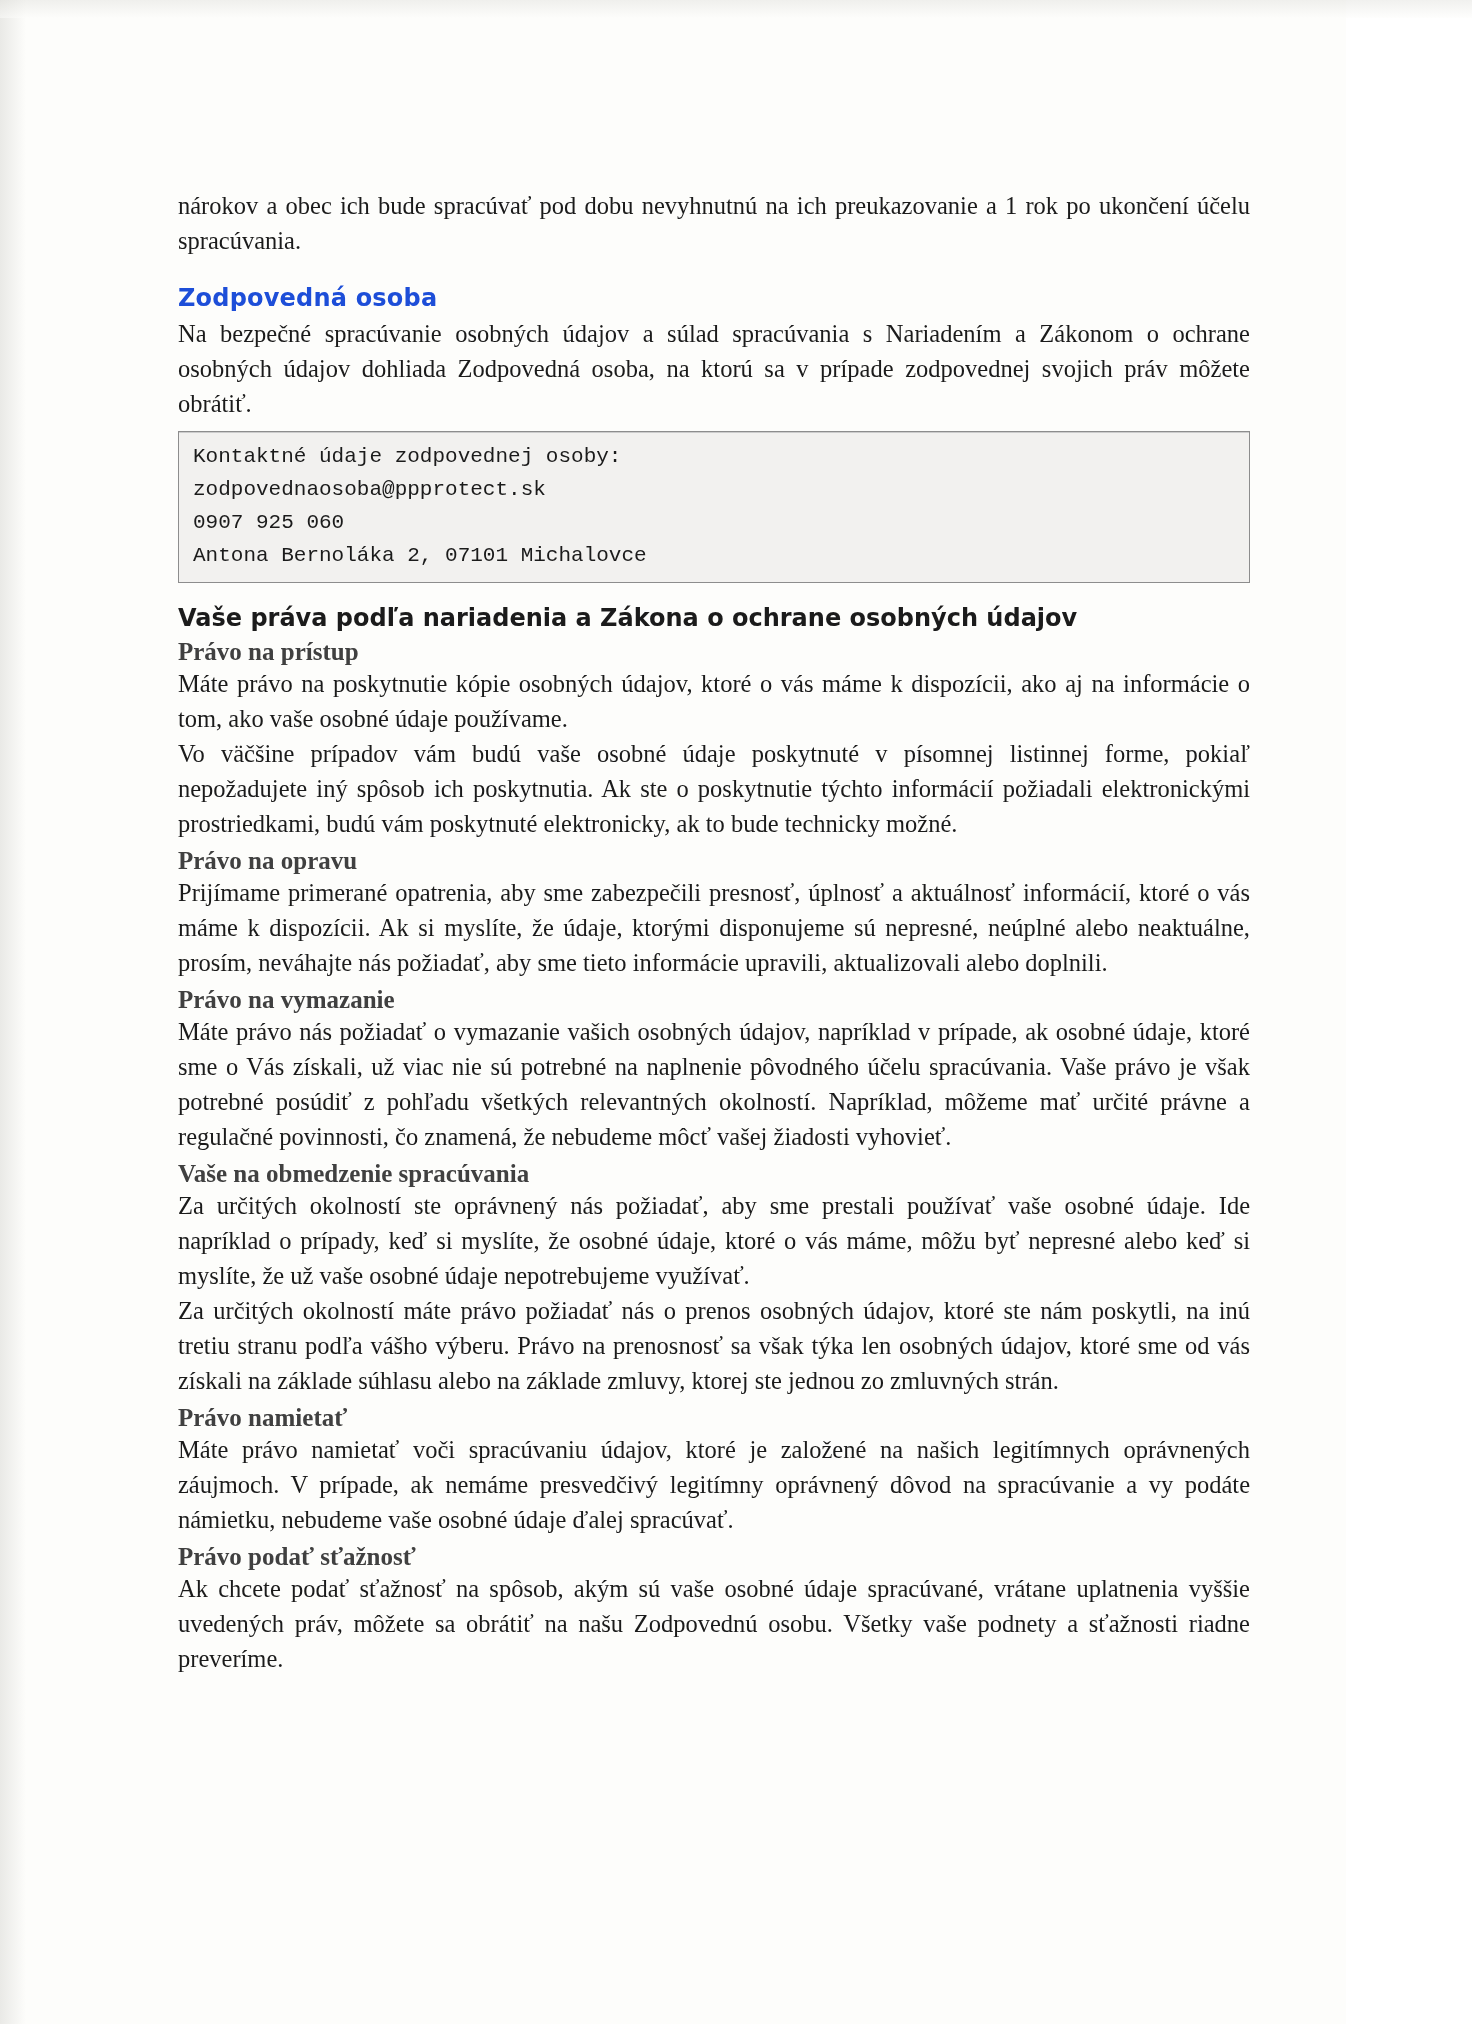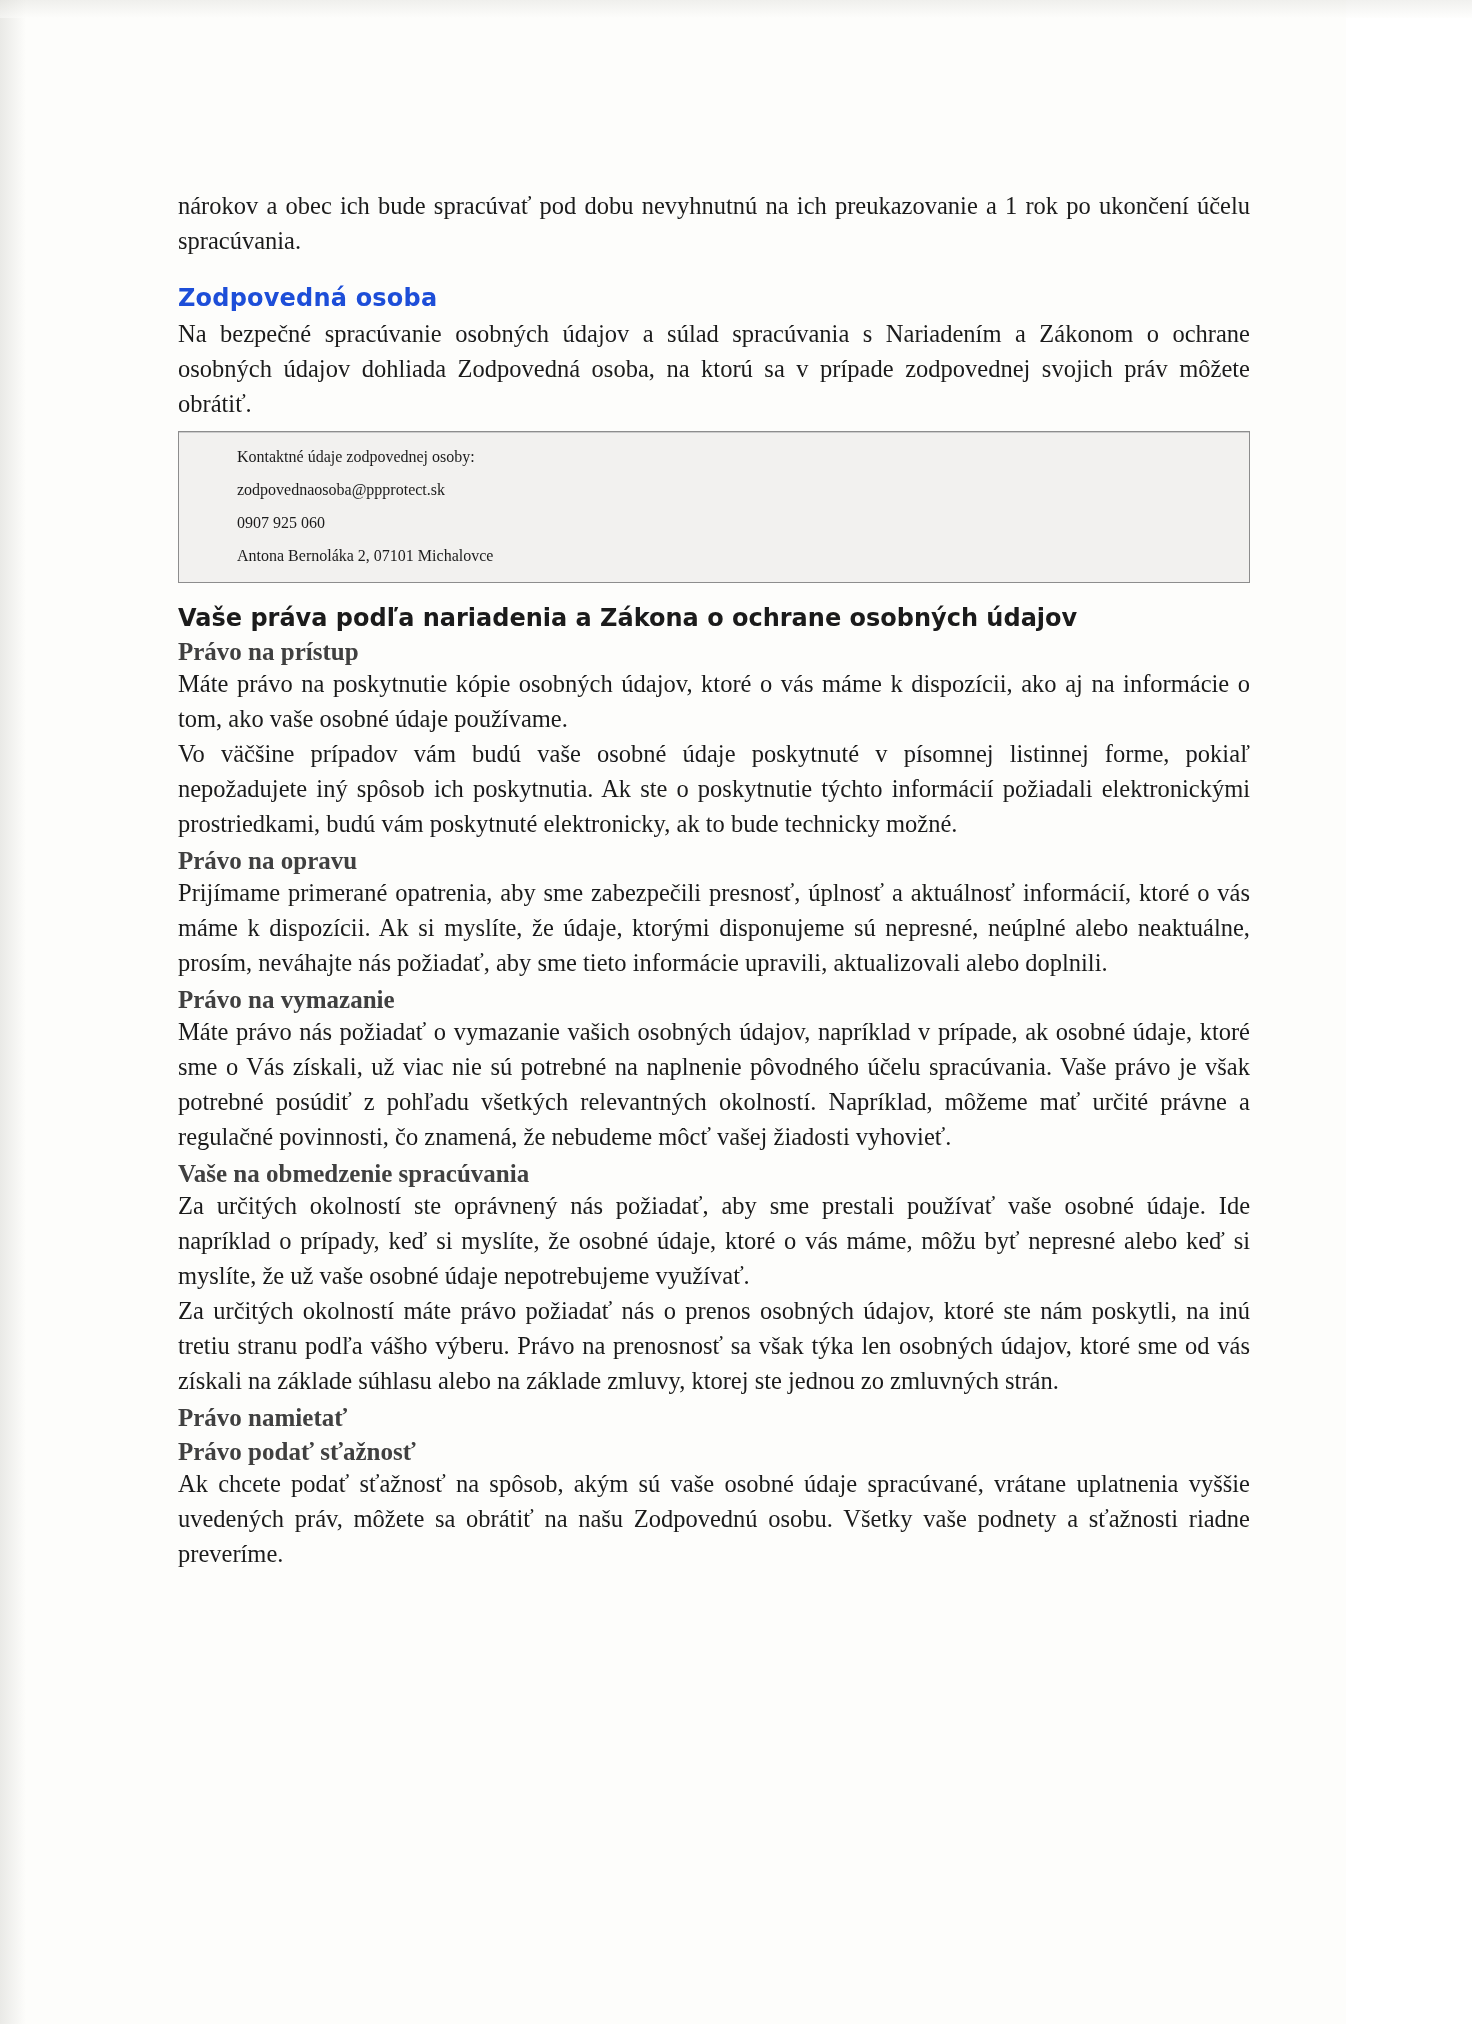--- a/index.html
+++ b/index.html
@@ -52,25 +52,24 @@
     color: #404040;
   }
   .contact-box {
     border: 1px solid #8d8d8d;
     background: #f2f1ef;
     margin: 10px 0 8px 0;
     padding: 8px 14px 10px 14px;
     box-shadow: 0 1px 0 #cccccc inset;
   }
   .contact-box .line {
-    font-family: Liberation Serif, serif;
-    font-size: 16px;
+    font-family: Liberation Mono, monospace;
+    font-size: 21px;
     line-height: 33px;
     color: #1b1b1b;
-    margin-left: 44px;
   }
   .rights-title {
     font-family: "DejaVu Sans", sans-serif;
     font-size: 24px;
     font-weight: bold;
     margin: 21px 0 2px 0;
   }
   .edge-left {
     position: absolute;
     left: 0; top: 0;
@@ -118,18 +117,19 @@
 
     <h3 class="serif-head">Právo na vymazanie</h3>
     <p class="body">Máte právo nás požiadať o vymazanie vašich osobných údajov, napríklad v prípade, ak osobné údaje, ktoré sme o Vás získali, už viac nie sú potrebné na naplnenie pôvodného účelu spracúvania. Vaše právo je však potrebné posúdiť z pohľadu všetkých relevantných okolností. Napríklad, môžeme mať určité právne a regulačné povinnosti, čo znamená, že nebudeme môcť vašej žiadosti vyhovieť.</p>
 
     <h3 class="serif-head">Vaše na obmedzenie spracúvania</h3>
     <p class="body">Za určitých okolností ste oprávnený nás požiadať, aby sme prestali používať vaše osobné údaje. Ide napríklad o prípady, keď si myslíte, že osobné údaje, ktoré o vás máme, môžu byť nepresné alebo keď si myslíte, že už vaše osobné údaje nepotrebujeme využívať.</p>
 
     <p class="body">Za určitých okolností máte právo požiadať nás o prenos osobných údajov, ktoré ste nám poskytli, na inú tretiu stranu podľa vášho výberu. Právo na prenosnosť sa však týka len osobných údajov, ktoré sme od vás získali na základe súhlasu alebo na základe zmluvy, ktorej ste jednou zo zmluvných strán.</p>
 
     <h3 class="serif-head">Právo  namietať</h3>
+    <p class="body">Máte právo namietať voči spracúvaniu údajov, ktoré je založené na našich legitímnych oprávnených záujmoch.   V prípade, ak nemáme presvedčivý legitímny oprávnený dôvod na spracúvanie a vy podáte námietku, nebudeme vaše osobné údaje ďalej spracúvať.</p>
 
     <h3 class="serif-head">Právo podať sťažnosť</h3>
     <p class="body">Ak chcete podať sťažnosť na spôsob, akým sú vaše osobné údaje spracúvané, vrátane uplatnenia vyššie uvedených práv, môžete sa obrátiť na našu Zodpovednú osobu. Všetky vaše podnety a sťažnosti riadne preveríme.</p>
 
   </div>
 </div>
 
 </body></html>

